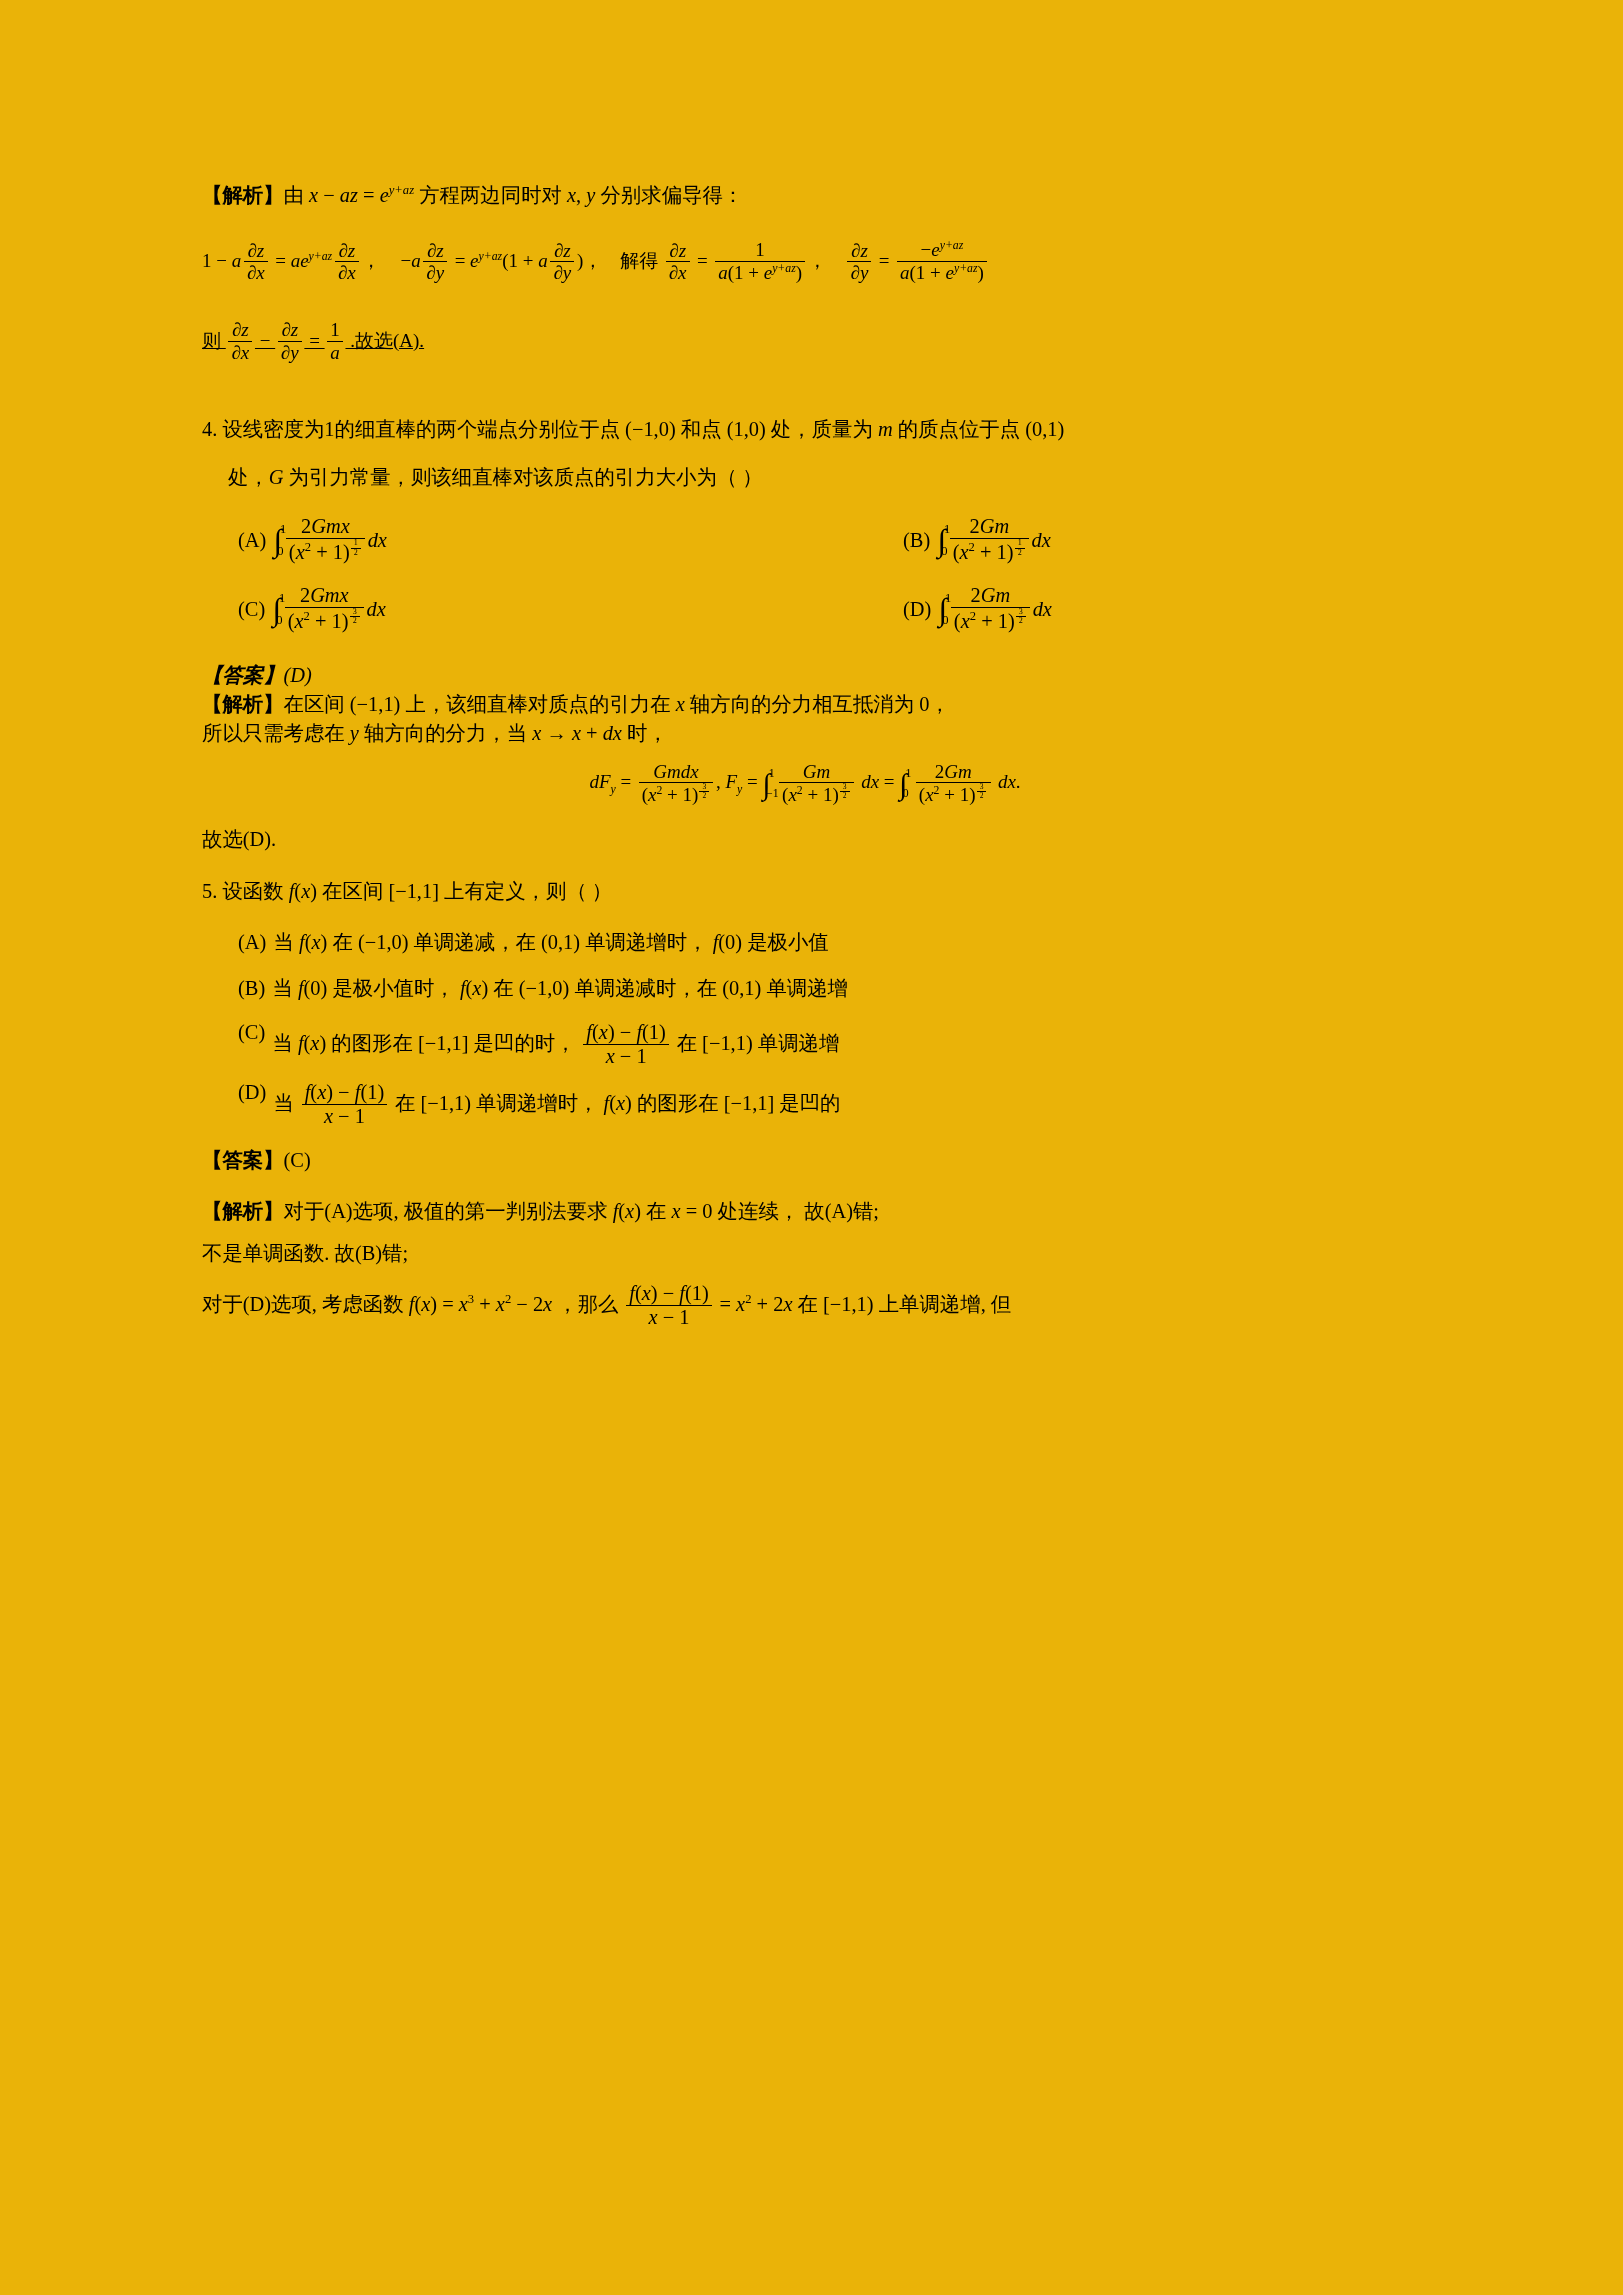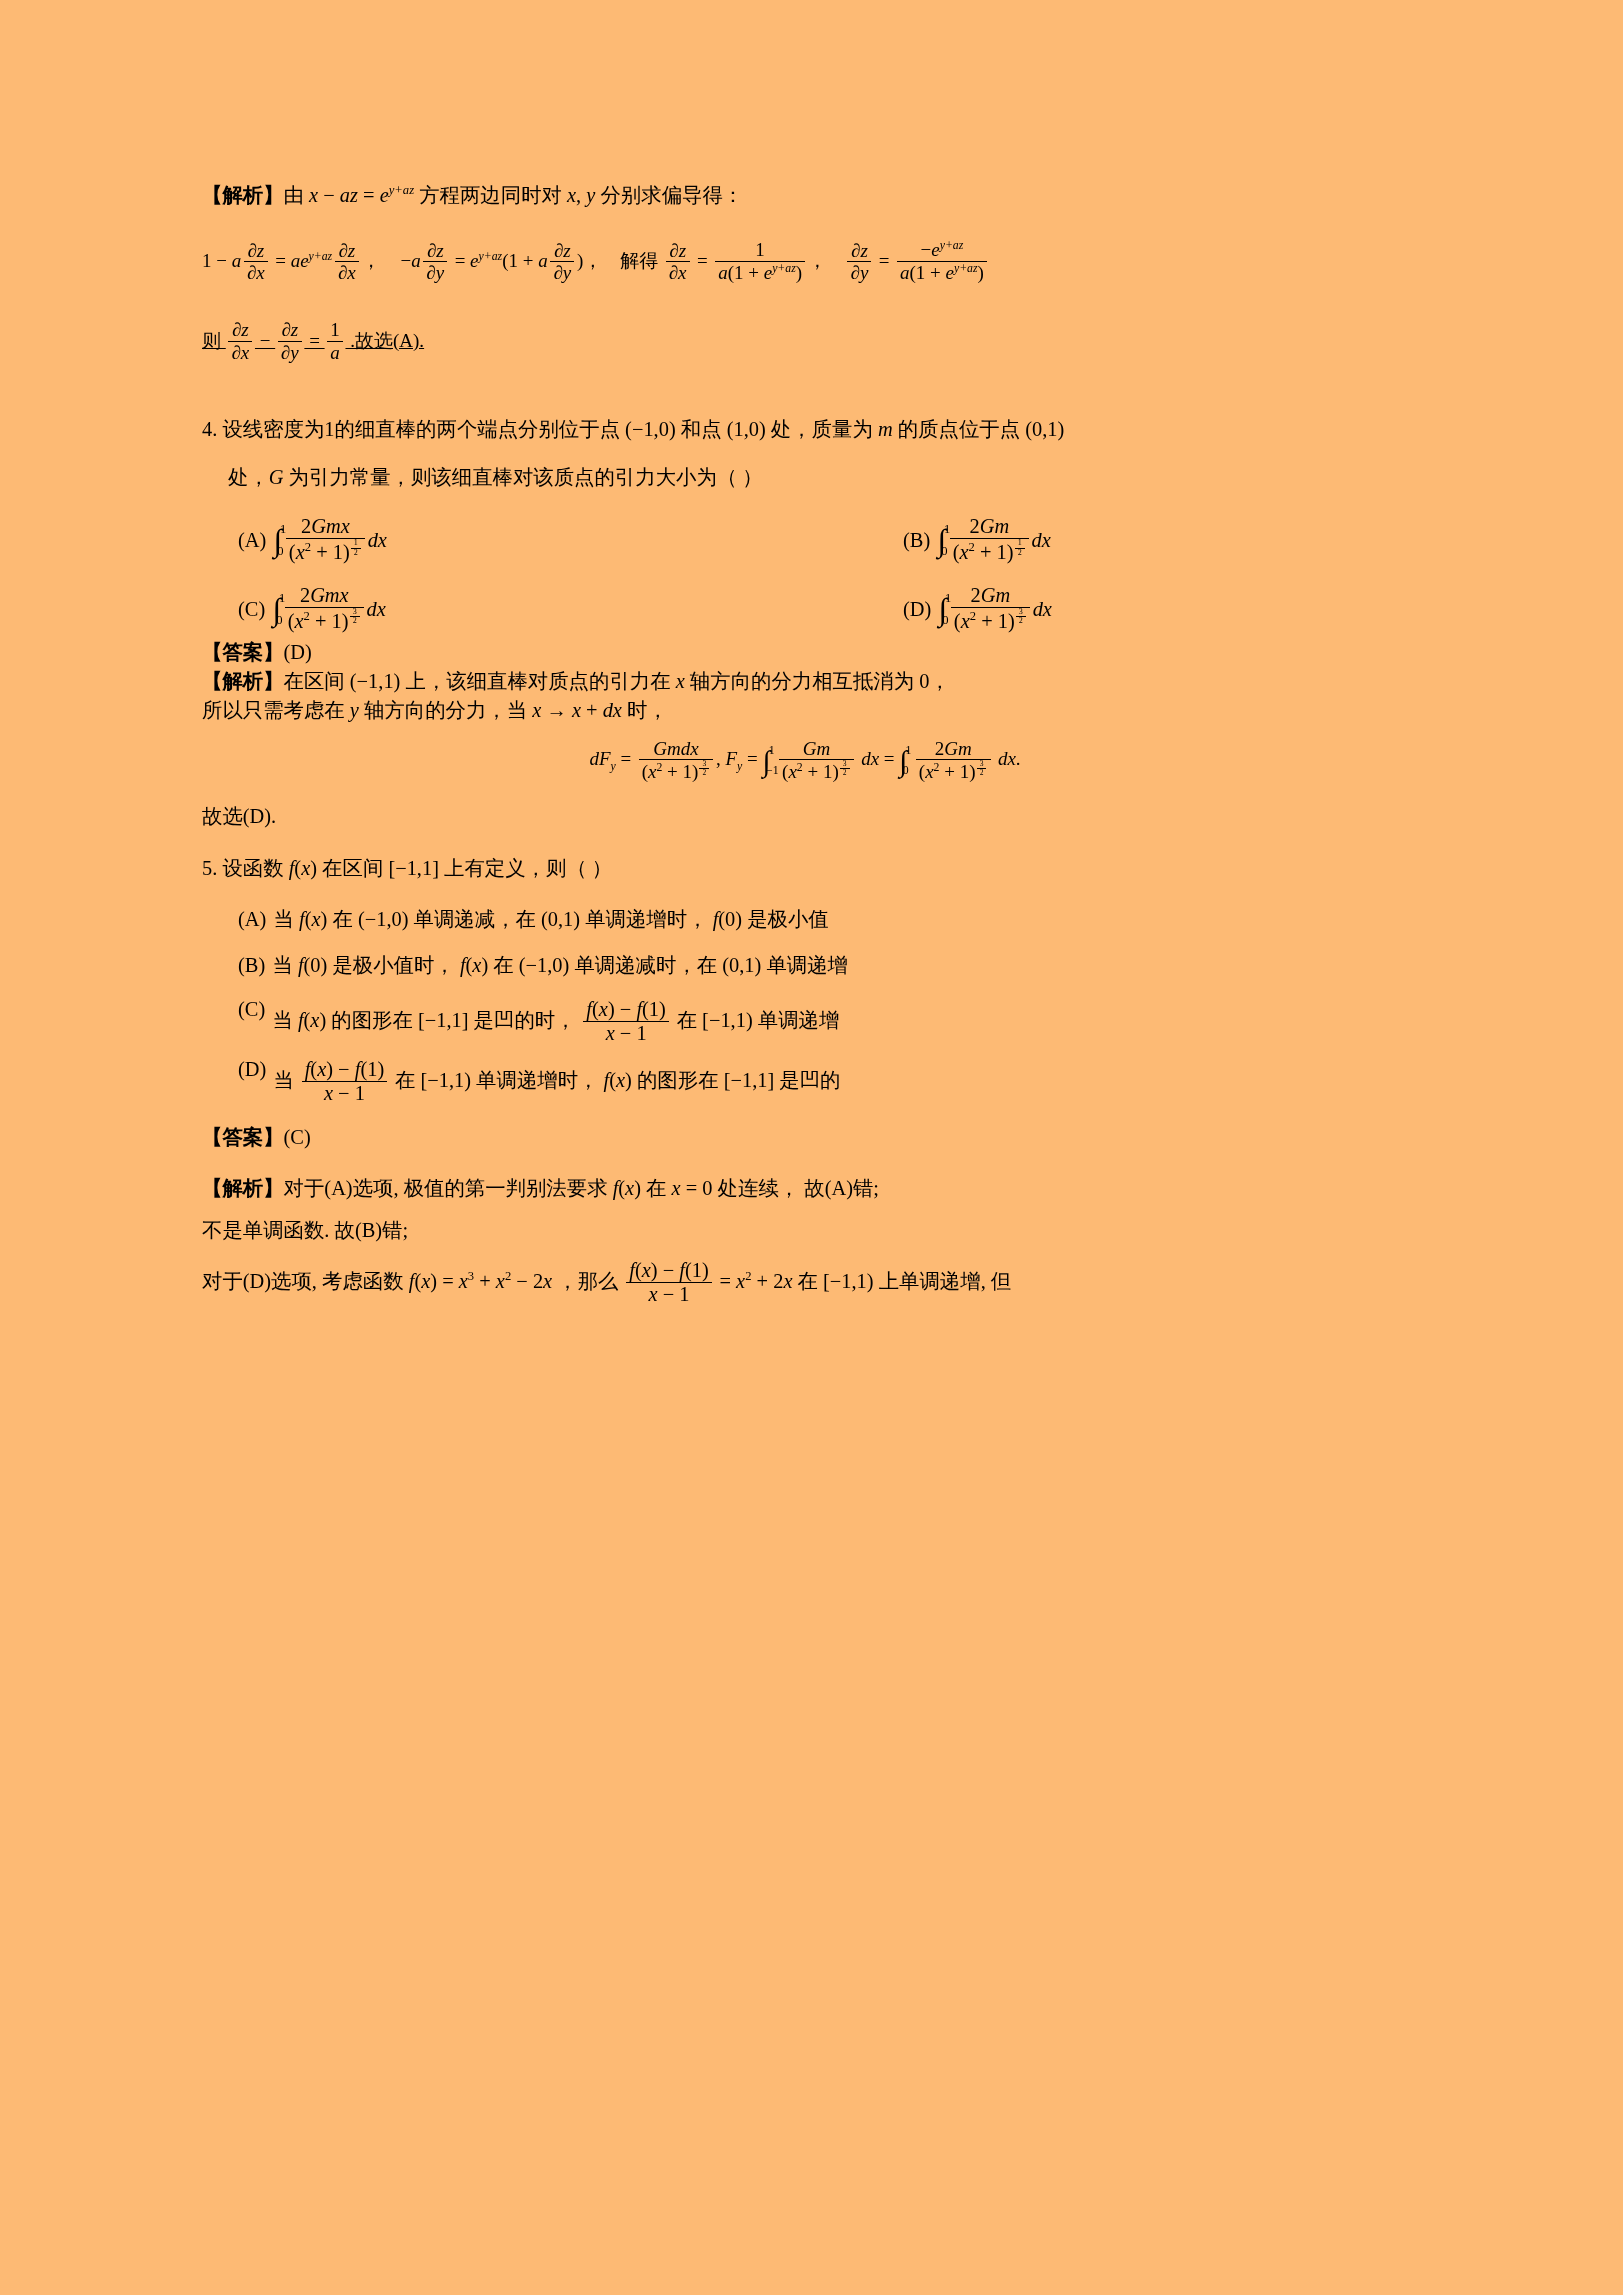--- a/index.html
+++ b/index.html
@@ -8,21 +8,21 @@
     background: #ffffff;
   }
   body {
     font-family: "Liberation Serif", "DejaVu Serif", serif;
     color: #000000;
   }
   .page {
     position: relative;
     width: 1623px;
     height: 2295px;
-    background: #fdba74;
+    background: #eab308;
     box-sizing: border-box;
     padding: 184px 215px 133px 202px;
   }
   .blk {
     margin: 0 0 0 0;
   }
   .line {
     line-height: 1.05;
     font-size: 19px;
     white-space: nowrap;
@@ -167,21 +167,21 @@
       <span class="opt-label">(D)</span>
       <span class="intg">∫<span class="lim-up">1</span><span class="lim-dn">0</span></span>
       <span class="frac">
         <span class="num">2<span class="m">Gm</span></span>
         <span class="den">(<span class="m">x</span><span class="supn">2</span> + 1)<span class="supn"><span class="sfrac"><span class="num">3</span><span class="den">2</span></span></span></span>
       </span>
       <span class="m">dx</span>
     </div>
   </div>
 
-  <div class="blk para" style="margin-top:8px;">
+  <div class="blk para" style="margin-top:31px;font-style:italic;">
     <span class="tag">【答案】</span><span>(D)</span>
   </div>
 
   <div class="blk para" style="margin-top:8.2px;">
     <span class="tag">【解析】</span><span>在区间 (−1,1) 上，该细直棒对质点的引力在 <span class="m">x</span> 轴方向的分力相互抵消为 0，</span>
   </div>
   <div class="blk para" style="margin-top:7.2px;">
     <span>所以只需考虑在 <span class="m">y</span> 轴方向的分力，当 <span class="m">x</span> → <span class="m">x</span> + <span class="m">dx</span> 时，</span>
   </div>
 

